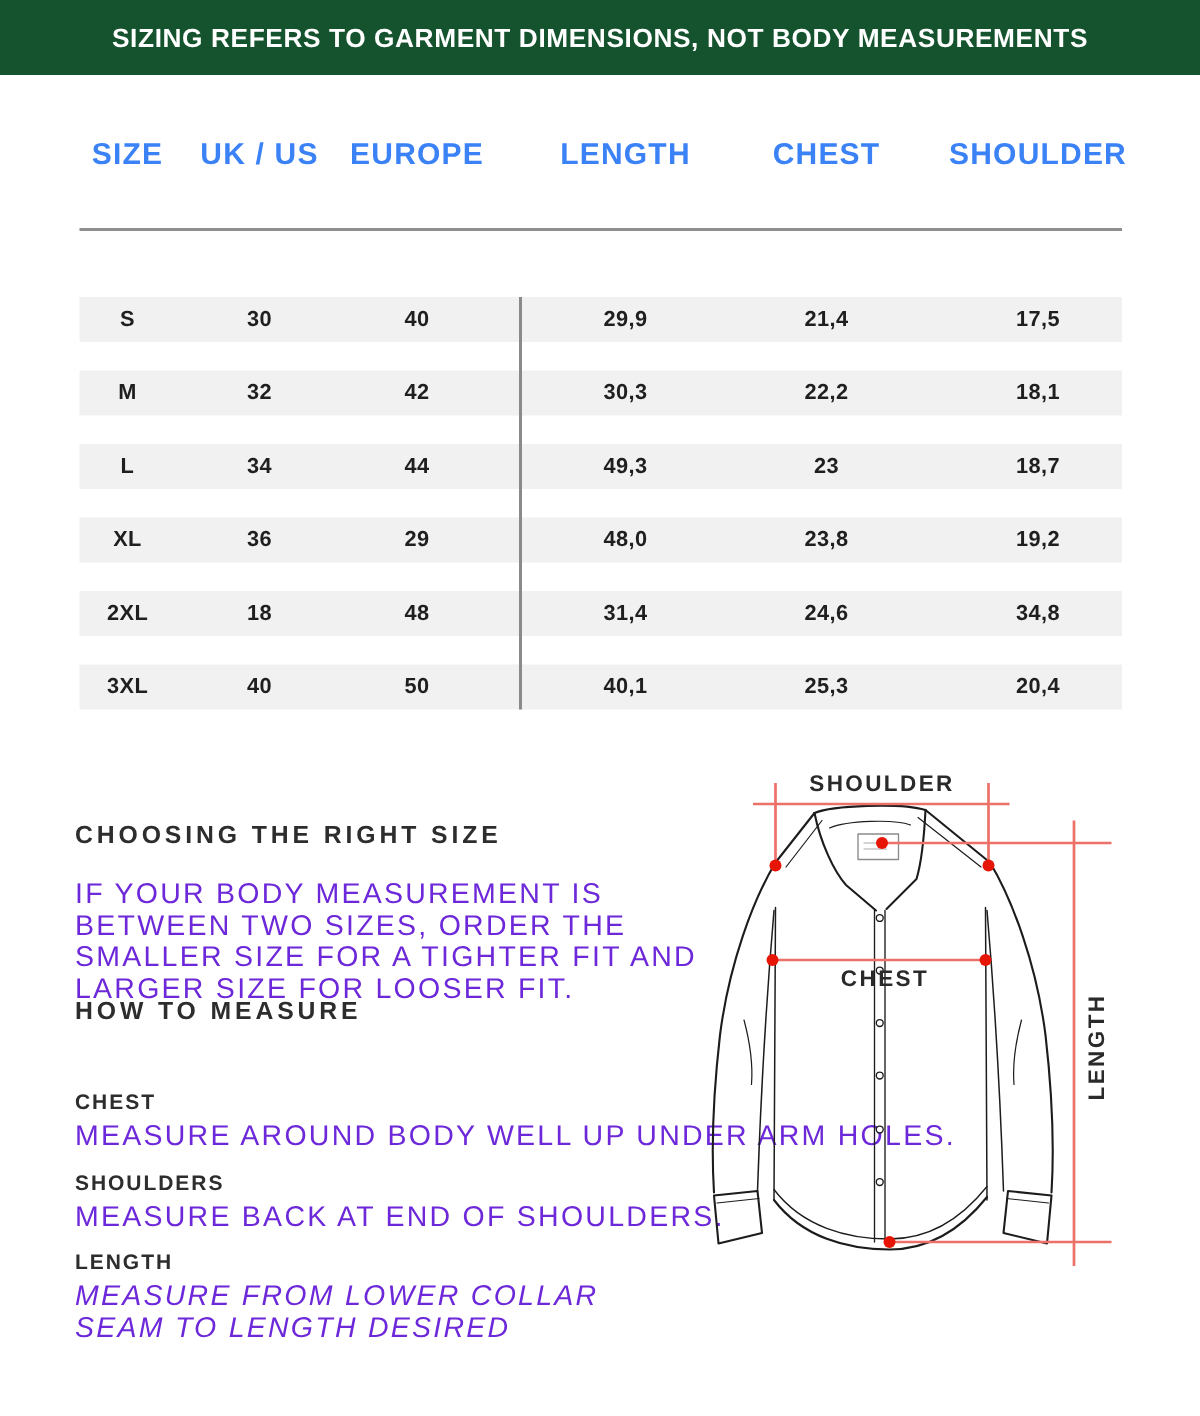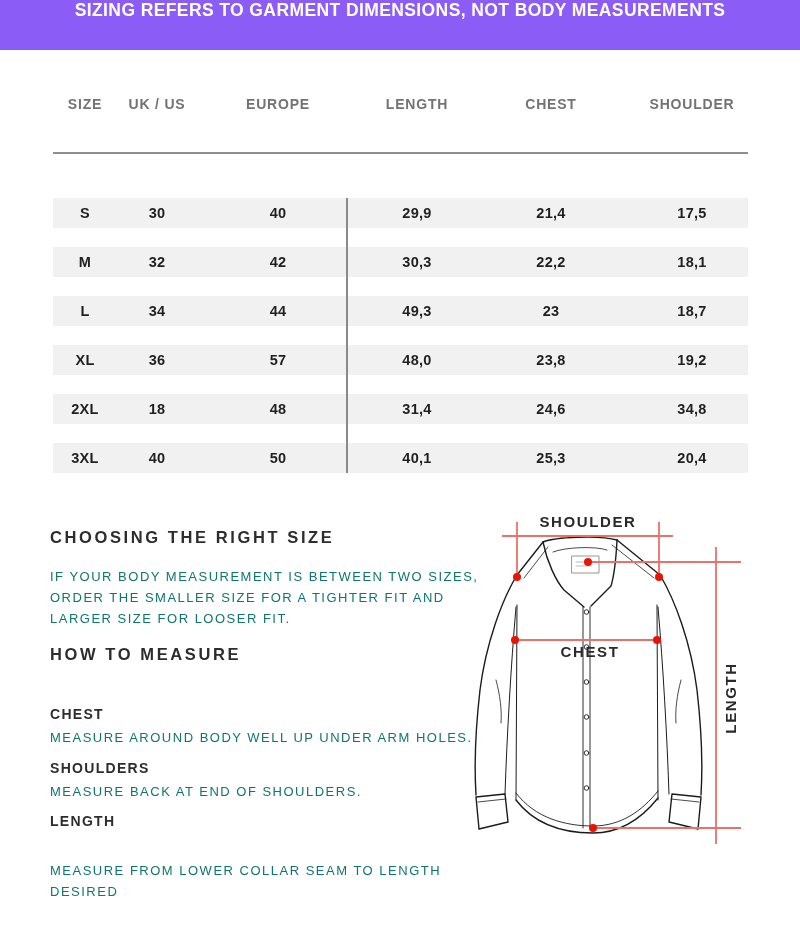--- a/index.html
+++ b/index.html
@@ -1,48 +1,48 @@
 <!DOCTYPE html>
 <html><head>
 <meta charset="utf-8">
 <style>
   html,body{margin:0;padding:0;}
   body{width:800px;height:944px;position:relative;background:#ffffff;
        font-family:"Liberation Sans", sans-serif;overflow:hidden;}
 
   
-  .banner{position:absolute;left:0;top:0;width:800px;height:50px;background:#8b5cf6;
-          display:flex;justify-content:center;}
+  .banner{position:absolute;left:0;top:0;width:800px;height:50px;background:#14532d;
+          display:flex;align-items:center;justify-content:center;}
   .banner span{color:#ffffff;font-weight:bold;font-size:17.5px;letter-spacing:0.4px;white-space:nowrap;}
 
   
   .table-area{position:absolute;left:53px;top:90px;width:695px;height:395px;}
   .cell{position:absolute;transform:translate(-50%,-50%);font-weight:bold;font-size:14.5px;
         color:#1f1f1f;white-space:nowrap;letter-spacing:0.3px;}
-  .hdr{font-size:14px;letter-spacing:0.8px;color:#737373;}
-  .c0{left:32px}.c1{left:104px}.c2{left:225px}.c3{left:364px}.c4{left:498px}.c5{left:639px}
+  .hdr{font-size:20px;letter-spacing:0.8px;color:#3b82f6;}
+  .c0{left:32px}.c1{left:120px}.c2{left:225px}.c3{left:364px}.c4{left:498px}.c5{left:639px}
   .h{top:14px}
   .r0{top:123px}.r1{top:172px}.r2{top:221px}.r3{top:270px}.r4{top:319px}.r5{top:368px}
   .rule{position:absolute;left:0;top:62px;width:695px;height:2px;background:#8f8f8f;}
   .rowbg{position:absolute;left:0;width:695px;height:30px;background:#f1f1f1;}
   .rb0{top:108px}.rb1{top:157px}.rb2{top:206px}.rb3{top:255px}.rb4{top:304px}.rb5{top:353px}
   .vline{position:absolute;left:293px;top:108px;width:2px;height:275px;background:#8a8a8a;}
 
   
-  .sec{position:absolute;left:50px;color:#3c3c3c;}
+  .sec{position:absolute;left:50px;color:#3c3c3c;margin-top:20px;}
   .sec-title{font-size:16.5px;font-weight:bold;letter-spacing:2.6px;color:#2d2d2d;white-space:nowrap;}
-  .body-text{font-size:13px;letter-spacing:1.5px;line-height:21px;color:#0f766e;}
+  .body-text{font-size:19px;letter-spacing:1.5px;line-height:21px;color:#6d28d9;}
   .m-label{font-size:14px;font-weight:bold;letter-spacing:1.3px;color:#2d2d2d;white-space:nowrap;}
   .nowrap{white-space:nowrap;}
   #choosing-title{top:528px;}
   #choosing-body{top:566px;width:447px;}
   #how-title{top:645px;}
   #m1-label{top:706px}#m1-text{top:727px}
   #m2-label{top:760px}#m2-text{top:781px}
-  #m3-label{top:813px}#m3-text{top:860px;width:405px;}
+  #m3-label{top:813px}#m3-text{top:834px;width:405px;font-style:italic;}
 
   
   .diagram{position:absolute;left:460px;top:495px;width:340px;height:400px;}
   .svg-label{font-family:"Liberation Sans", sans-serif;font-size:15px;font-weight:bold;letter-spacing:1.6px;fill:#2a2a2a;}
 </style>
 </head>
 <body>
 
 <div class="banner">
   <span>SIZING REFERS TO GARMENT DIMENSIONS, NOT BODY MEASUREMENTS</span>
@@ -83,21 +83,21 @@
 
   <span class="cell c0 r2">L</span>
   <span class="cell c1 r2">34</span>
   <span class="cell c2 r2">44</span>
   <span class="cell c3 r2">49,3</span>
   <span class="cell c4 r2">23</span>
   <span class="cell c5 r2">18,7</span>
 
   <span class="cell c0 r3">XL</span>
   <span class="cell c1 r3">36</span>
-  <span class="cell c2 r3">57</span>
+  <span class="cell c2 r3">29</span>
   <span class="cell c3 r3">48,0</span>
   <span class="cell c4 r3">23,8</span>
   <span class="cell c5 r3">19,2</span>
 
   <span class="cell c0 r4">2XL</span>
   <span class="cell c1 r4">18</span>
   <span class="cell c2 r4">48</span>
   <span class="cell c3 r4">31,4</span>
   <span class="cell c4 r4">24,6</span>
   <span class="cell c5 r4">34,8</span>

